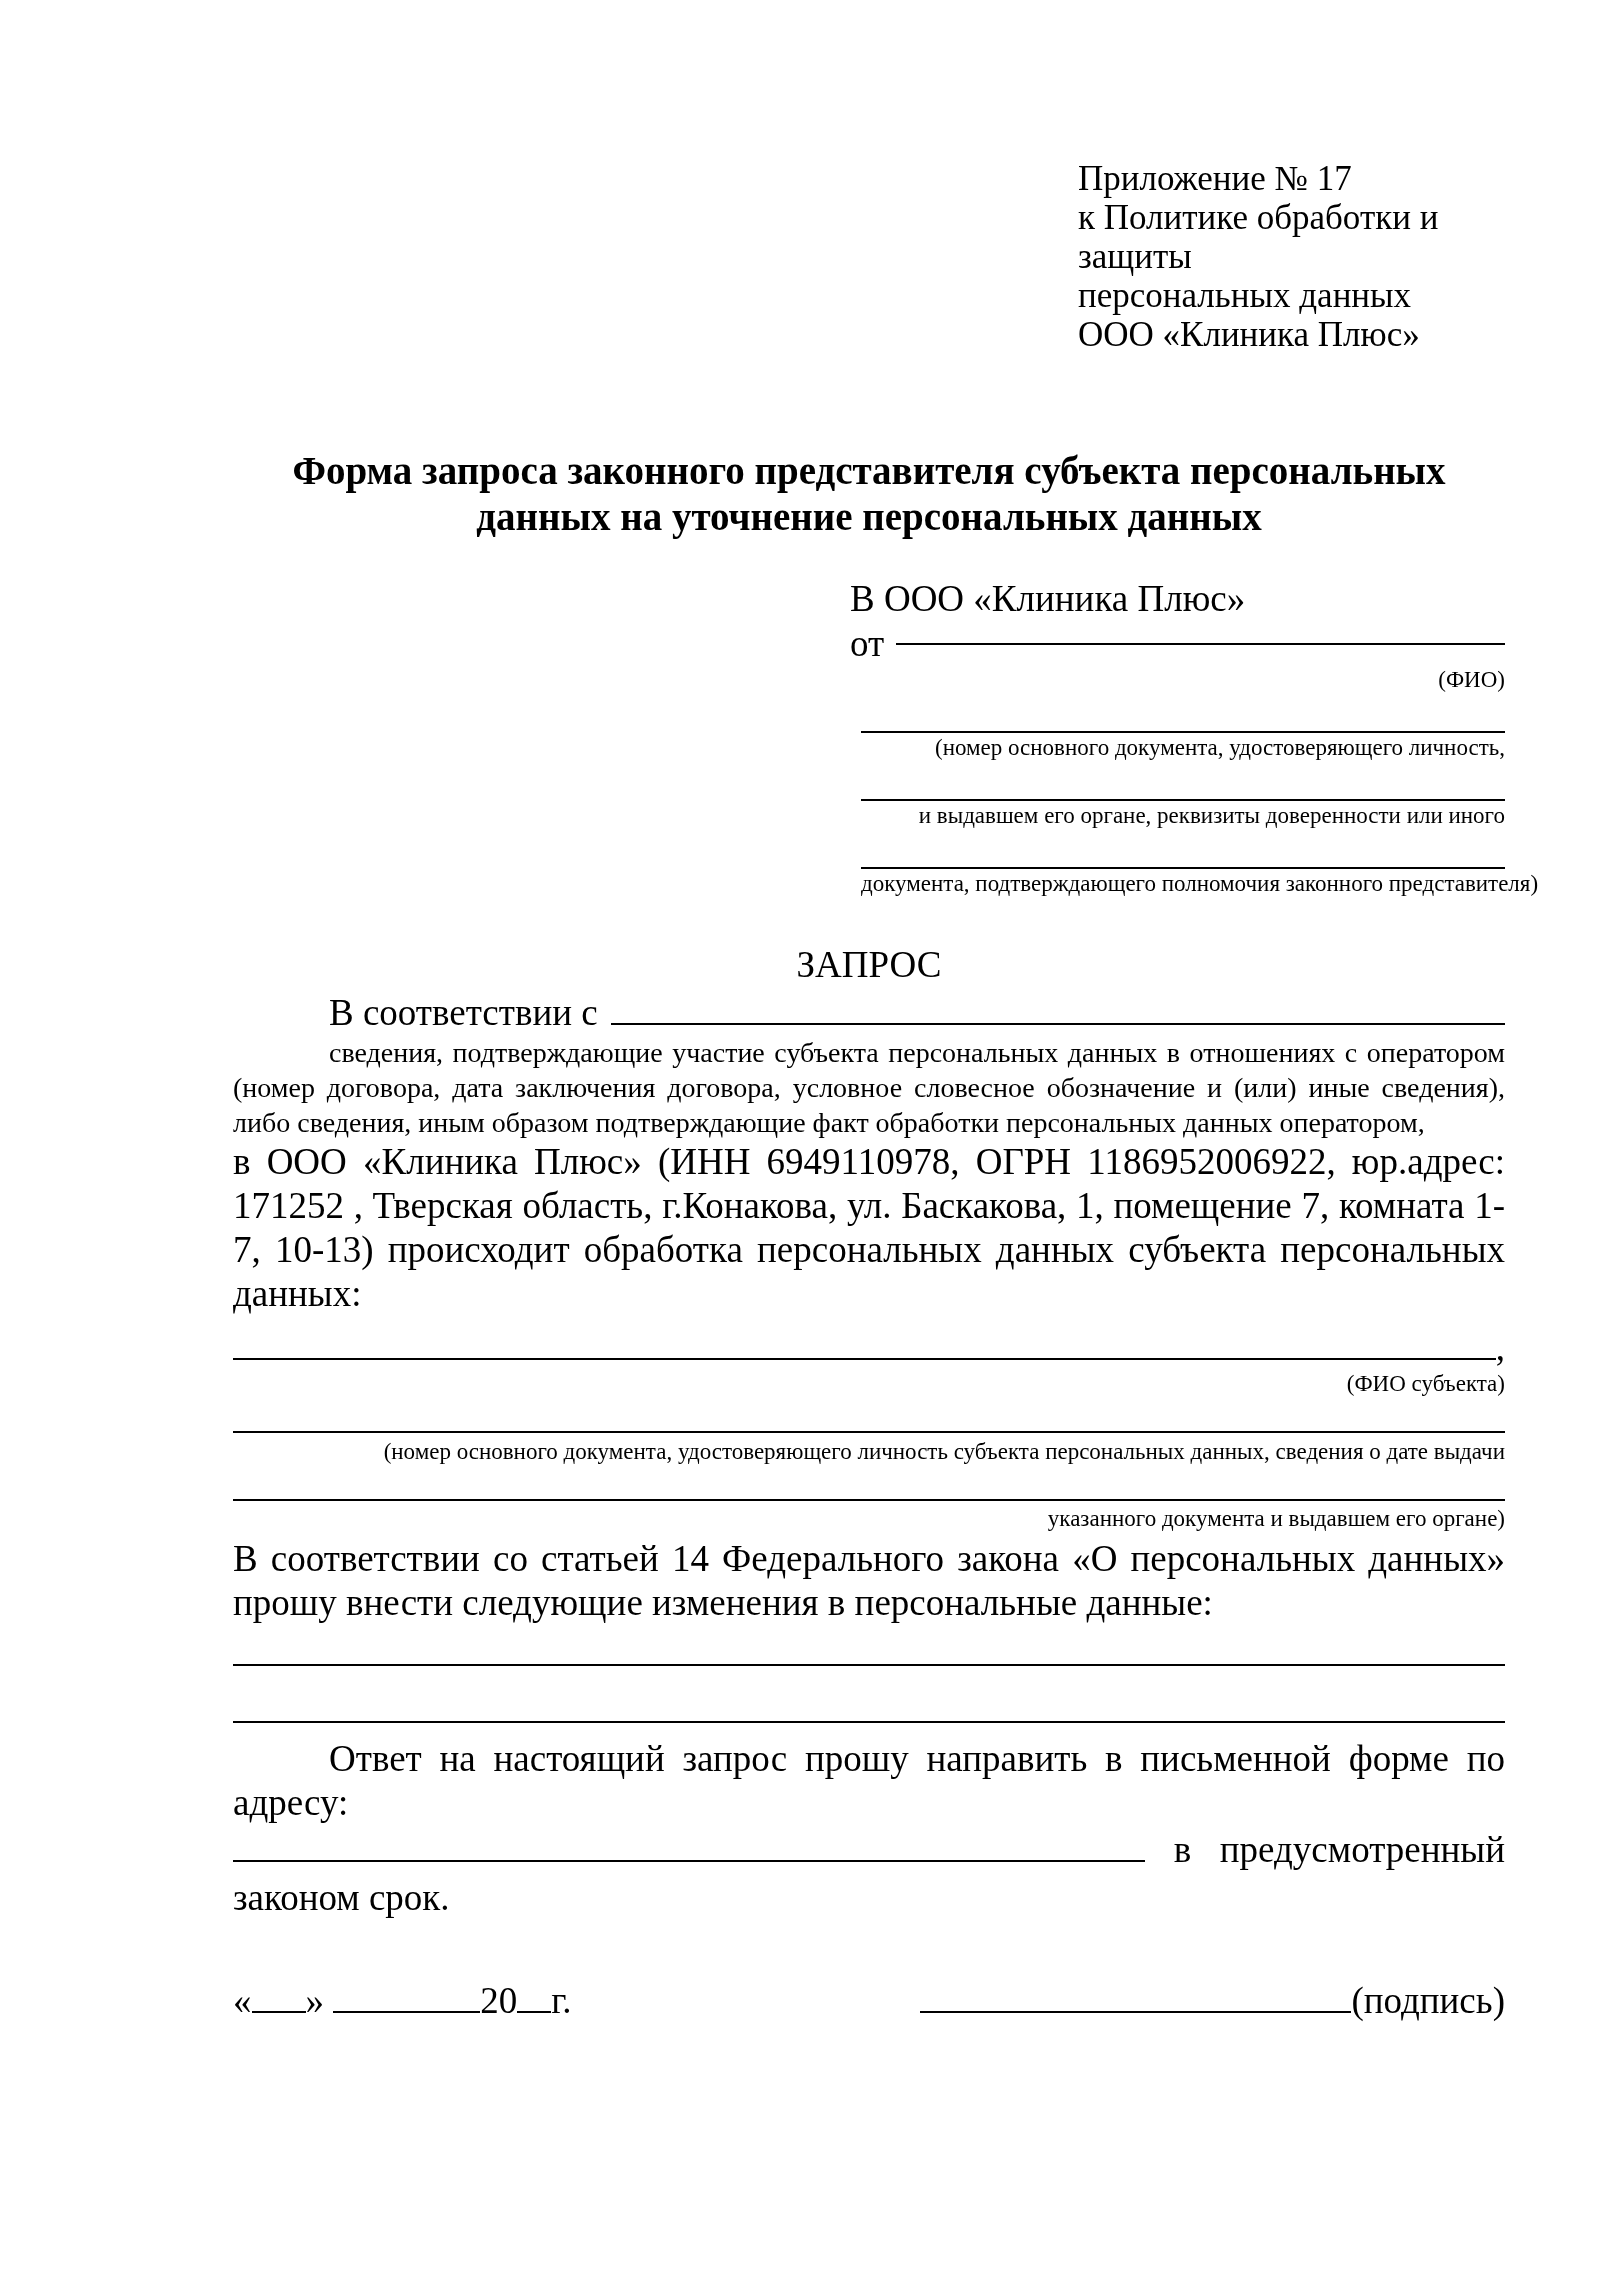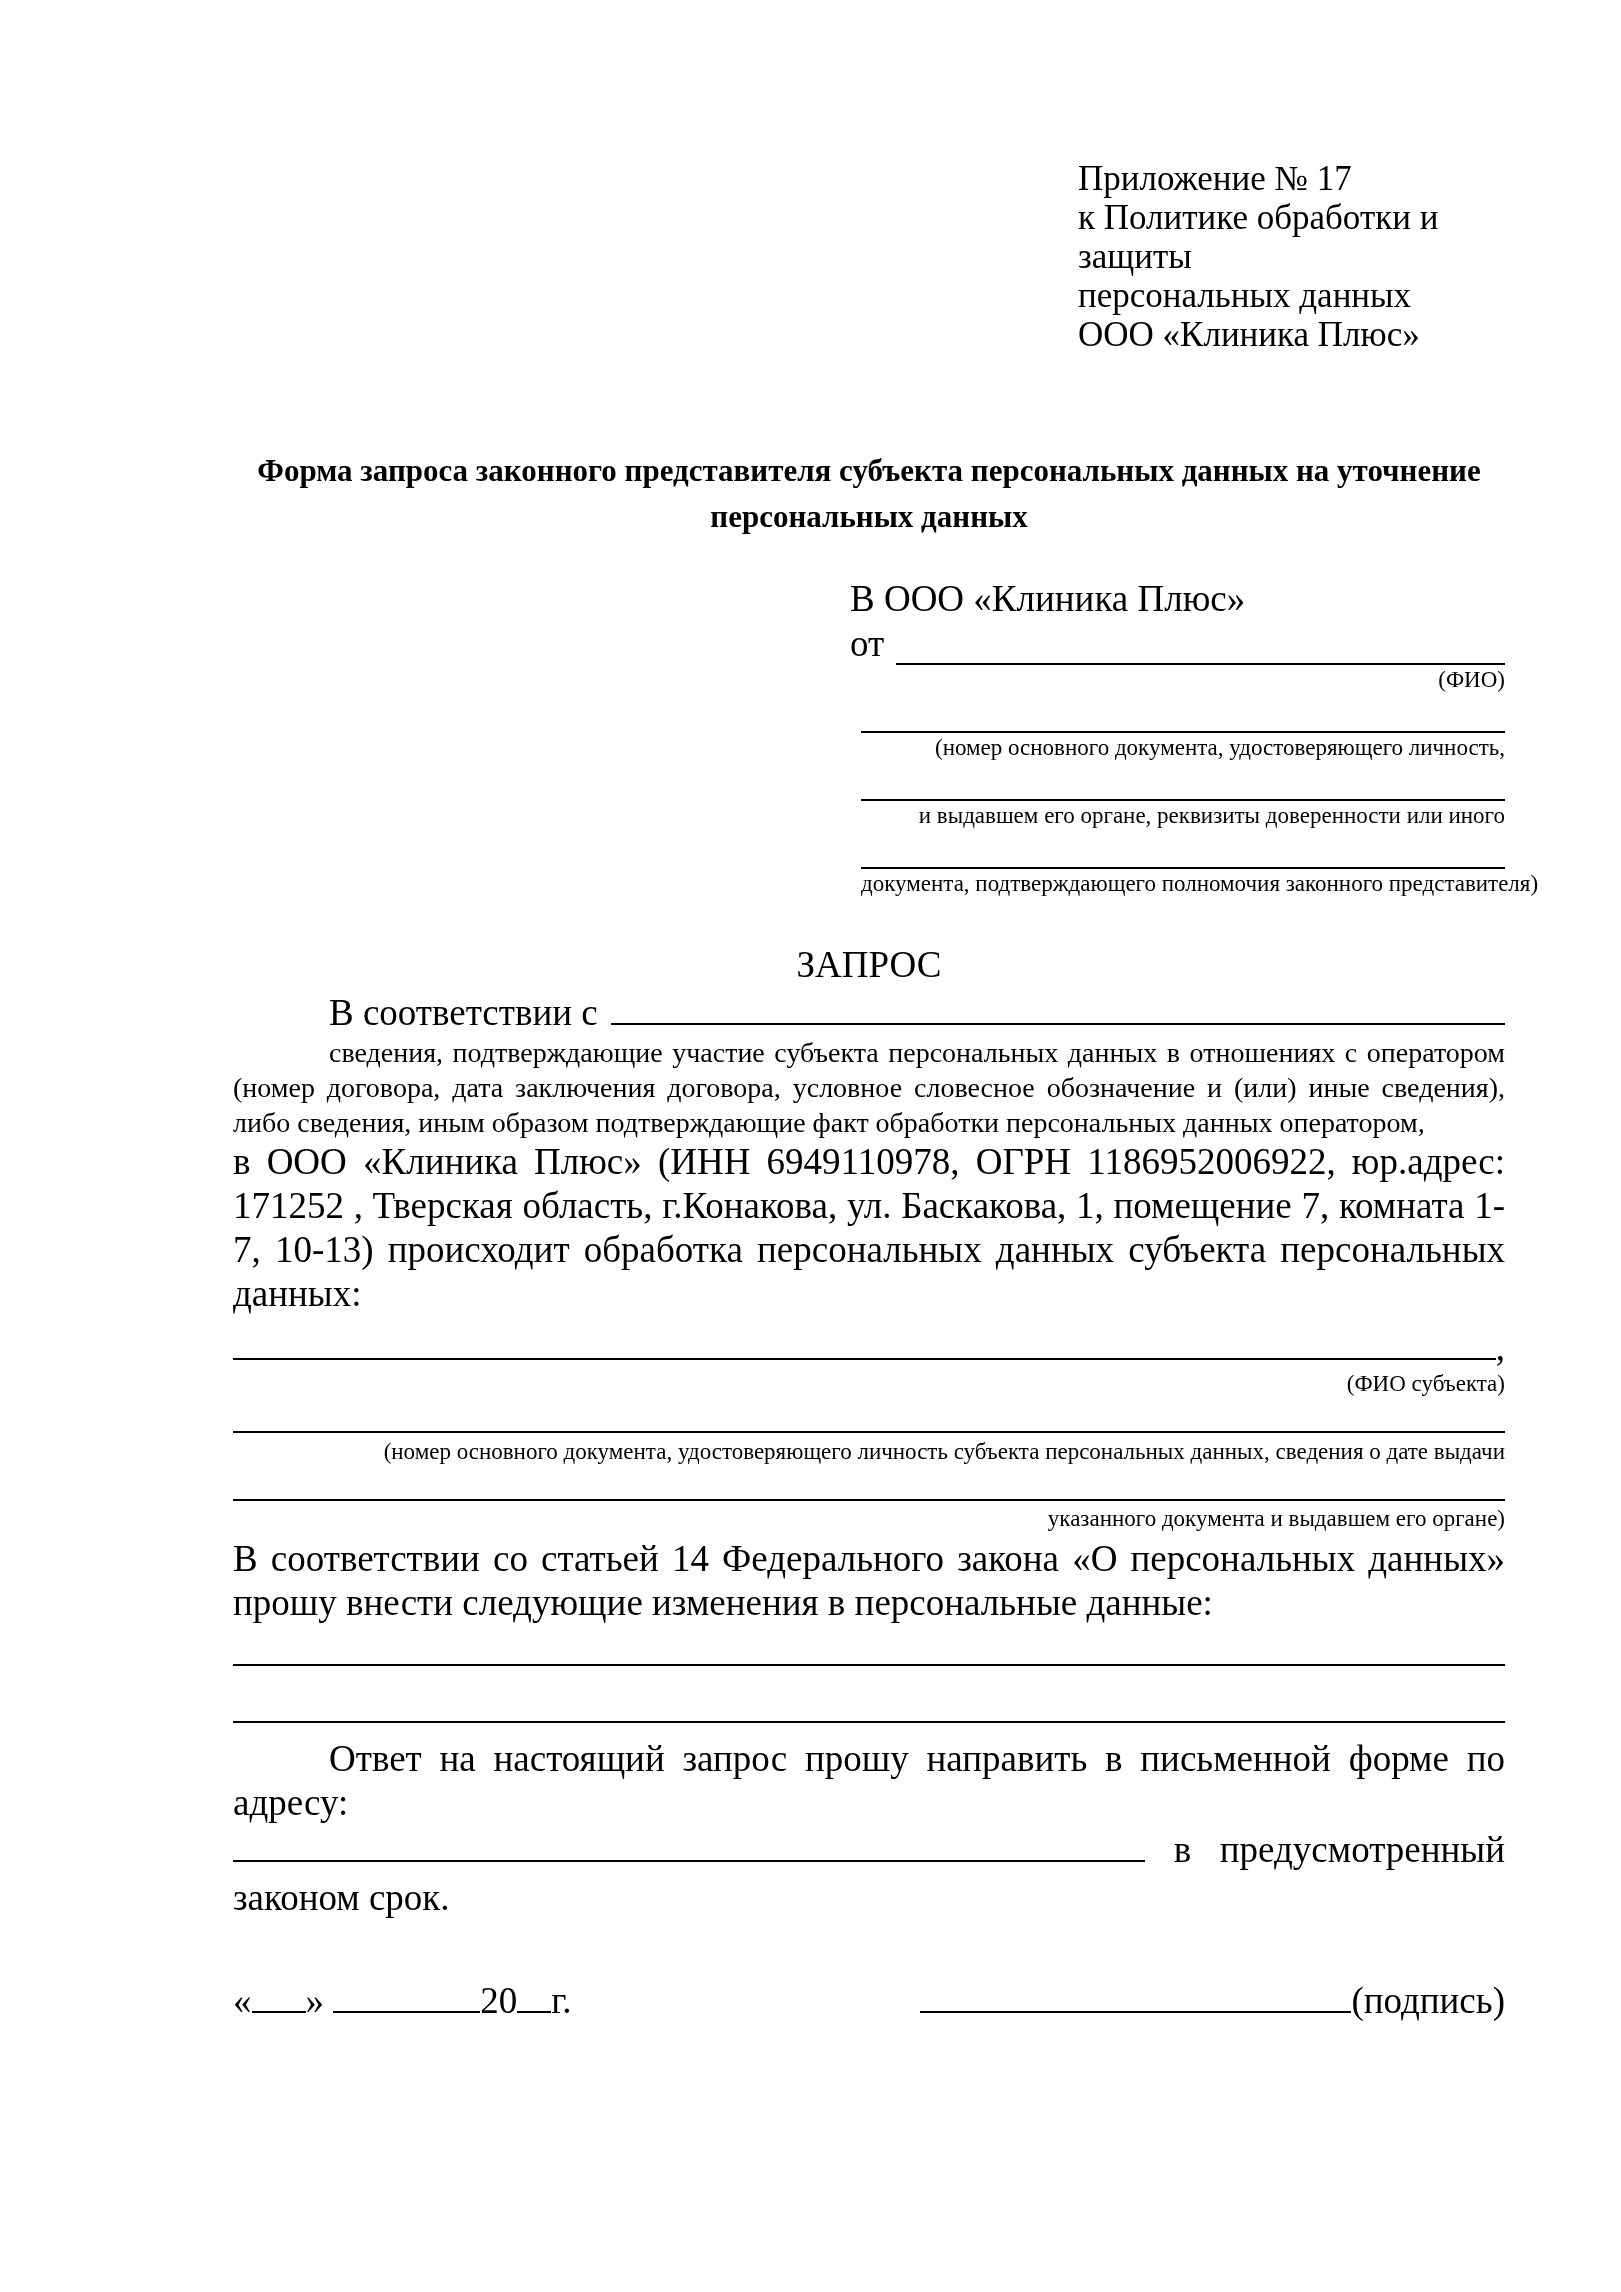--- a/index.html
+++ b/index.html
@@ -22,33 +22,33 @@
     width: 427px;
     font-size: 35px;
     line-height: 39px;
   }
 
   
   .doc-title {
     margin-top: 94px;
     text-align: center;
     font-weight: bold;
-    font-size: 31px;
+    font-size: 39px;
     line-height: 46px;
   }
 
   
   .addressee {
     margin-top: 37px;
     margin-left: 617px;
     width: 655px;
     font-size: 37px;
     line-height: 43px;
   }
-  .from-line { display: flex; align-items: flex-end; margin-top: 2px; }
+  .from-line { display: flex; align-items: center; margin-top: 2px; }
   .from-line .fill { flex: 1; margin-left: 11.8px; }
 
   .fill {
     display: inline-block;
     border-bottom: 2.9px solid #000;
     height: 0.1px;
   }
   .rule {
     border-bottom: 2.9px solid #000;
     height: 0;

